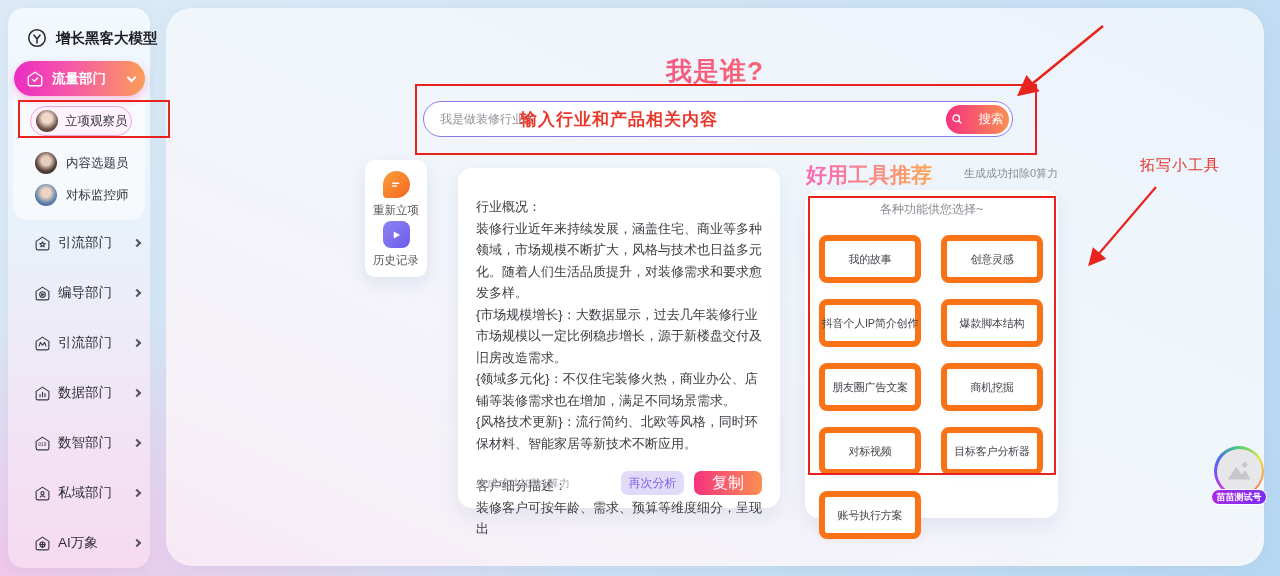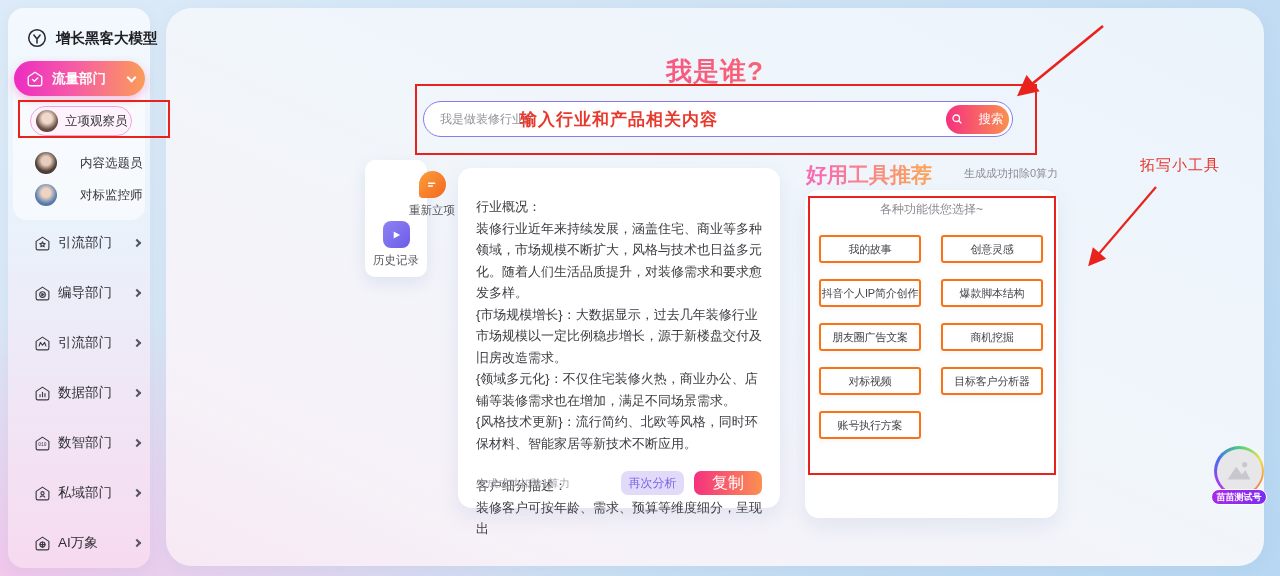--- a/index.html
+++ b/index.html
@@ -27,21 +27,21 @@
     display:flex; align-items:center; padding:0 10px 0 12px; gap:8px; cursor:pointer;
     box-shadow:0 4px 10px rgba(240,80,170,.35); }
   .active-label { color:#fff; font-size:13.5px; font-weight:600; flex:1; }
   .chev { display:inline-block; width:7px; height:7px; border-right:2px solid #fff; border-bottom:2px solid #fff; }
   .chev.down { transform:rotate(45deg); margin-top:-3px; }
   .chev.right { border-color:#55555e; width:6px; height:6px; transform:rotate(-45deg); }
 
   .child-pill { position:absolute; left:22px; top:98px; width:102px; height:30px;
     background:#fef3fc; border:1px solid #f2a2de; border-radius:16px;
     display:flex; align-items:center; gap:7px; padding:0 8px 0 5px; cursor:pointer; }
-  .child-row { position:absolute; left:27px; display:flex; align-items:center; gap:23px; cursor:pointer; }
+  .child-row { position:absolute; left:27px; display:flex; align-items:center; gap:9px; cursor:pointer; }
   .avatar-sm { width:22px; height:22px; border-radius:50%; flex:none; }
   .av1 { background:radial-gradient(circle at 50% 38%, #f0d9cb 28%, #6d5247 62%, #40302a 100%); }
   .av2 { background:radial-gradient(circle at 50% 40%, #e7cdbd 26%, #54413a 60%, #2e2420 100%); }
   .av3 { background:radial-gradient(circle at 50% 40%, #ecd3c2 26%, #5c7fae 62%, #3c5680 100%); }
   .child-label { font-size:12.5px; color:#33333a; font-weight:500; white-space:nowrap; }
 
   .nav-row { position:absolute; left:26px; width:106px; height:22px; display:flex; align-items:center; cursor:pointer; }
   .nav-row .nav-icon { width:17px; height:17px; flex:none; }
   .nav-row .nav-label { font-size:13.5px; color:#2e2e33; font-weight:500; margin-left:7px; flex:1; white-space:nowrap; }
 
@@ -93,21 +93,21 @@
 
   
   .tools-header { position:absolute; left:806px; top:161px; font-size:21px; font-weight:700;
     background:linear-gradient(90deg,#f96ab0 10%,#fba15c 90%);
     -webkit-background-clip:text; background-clip:text; color:transparent; }
   .tools-note { position:absolute; right:222px; top:166px; font-size:11px; color:#8b8b93; }
   .tools-card { position:absolute; left:805px; top:190px; width:253px; height:328px; background:#fff;
     border-radius:14px; box-shadow:0 8px 20px rgba(130,150,190,.16); }
   .tools-hint { margin-top:11px; text-align:center; font-size:12px; color:#8a8a92; }
   .tools-grid { display:flex; flex-wrap:wrap; column-gap:20px; row-gap:16px; padding:17px 14px 0 14px; }
-  .tool-btn { width:102px; height:28px; background:#fff; border:2px solid #f97316; border-radius:3px;
+  .tool-btn { width:102px; height:48px; background:#fff; border:6px solid #f97316; border-radius:8px;
     font-size:11px; color:#45454c; cursor:pointer; white-space:nowrap; letter-spacing:-0.2px;
     box-shadow:0 2px 6px rgba(180,160,190,.10); font-family:"Liberation Sans", sans-serif;
     display:flex; align-items:center; justify-content:center; }
 
   
   .annot-rect { position:absolute; border:2px solid #e8231d; pointer-events:none; z-index:30; }
   .rect-sidebar { left:18px; top:100px; width:152px; height:38px; }
   .rect-search { left:415px; top:84px; width:622px; height:71px; }
   .rect-tools { left:808px; top:196px; width:248px; height:279px; }
   .annot-label { position:absolute; left:1140px; top:156px; font-size:15px; color:#e5342b;
@@ -241,21 +241,21 @@
       <svg width="12" height="12" viewBox="0 0 24 24" fill="none" stroke="#fff" stroke-width="2.6" stroke-linecap="round">
         <circle cx="10.5" cy="10.5" r="6.5"></circle>
         <path d="M15.5 15.5 L20 20"></path>
       </svg>
       <span>搜索</span>
     </button>
   </div>
   <div class="search-annot">输入行业和产品相关内容</div>
 
   <div class="mini-panel">
-    <div class="mini-item" style="top:11px;margin-left:36px;">
+    <div class="mini-item" style="top:11px;">
       <span class="mini-ic orange">
         <svg width="16" height="16" viewBox="0 0 24 24" fill="none" stroke="#fff" stroke-width="2.2" stroke-linecap="round">
           <path d="M7 9.5 H16 M7 13.5 H12.5"></path>
         </svg>
       </span>
       <span class="mini-label">重新立项</span>
     </div>
     <div class="mini-item" style="top:61px;">
       <span class="mini-ic purple">
         <svg width="14" height="14" viewBox="0 0 24 24" fill="#fff">

